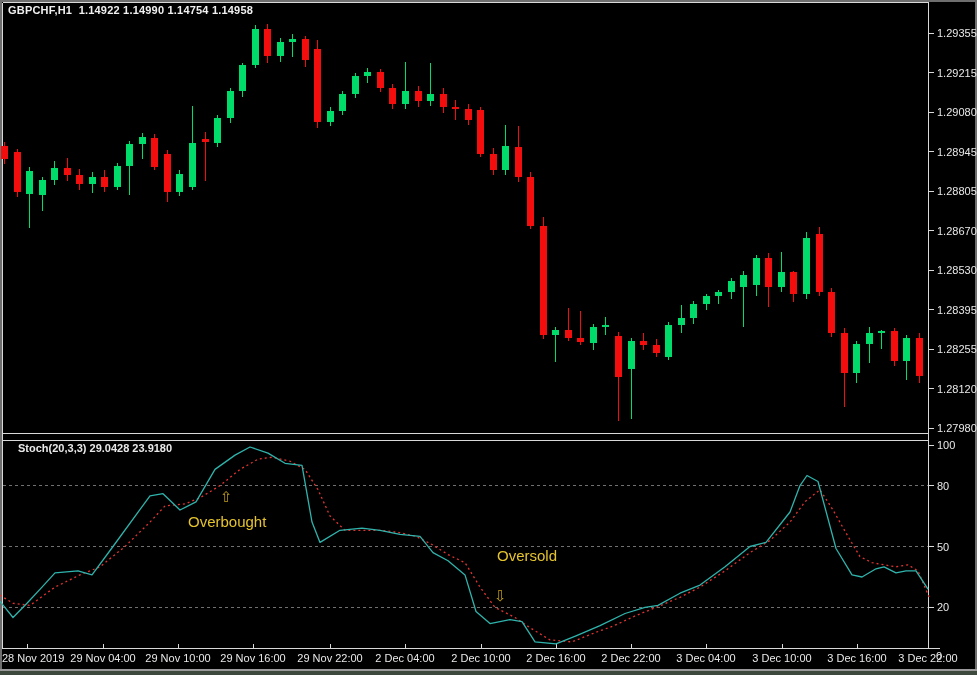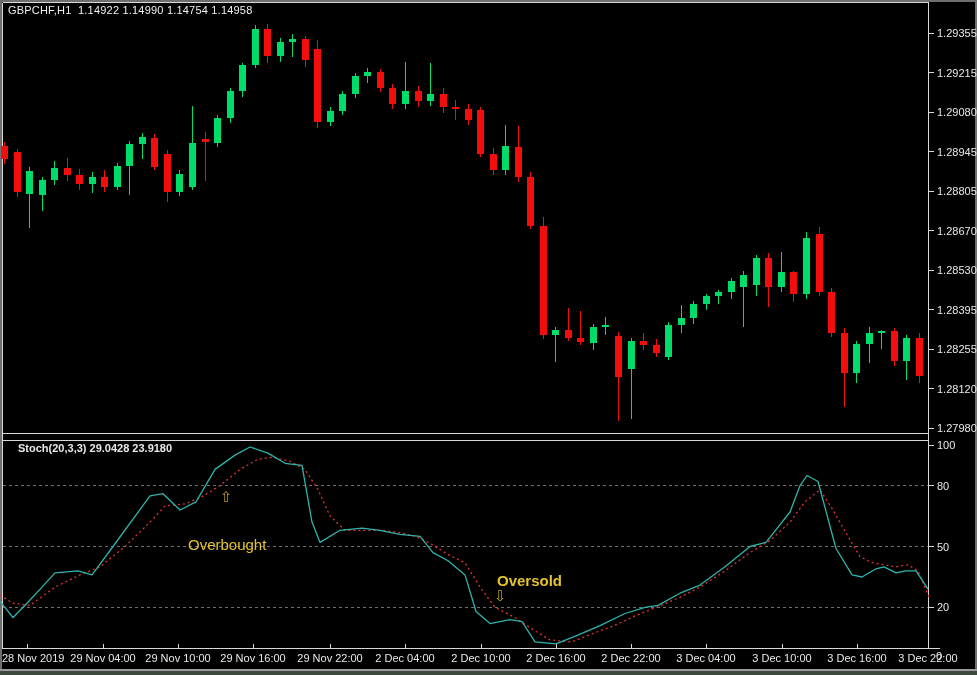--- a/index.html
+++ b/index.html
@@ -2,27 +2,27 @@
 <html><head>
 <meta charset="utf-8">
 <style>
   html,body{margin:0;padding:0;background:#222;}
   .window{
     position:relative; width:977px; height:675px; background:#000000;
     overflow:hidden; font-family:"Liberation Sans",sans-serif;
   }
   .window svg{position:absolute;left:0;top:0;}
   .overlay{position:absolute; white-space:pre; line-height:1;}
-  .title{left:8px; top:5px; font-size:11px; font-weight:normal; color:#f0f0f0; letter-spacing:.2px;}
+  .title{left:8px; top:5px; font-size:11px; font-weight:bold; color:#f0f0f0; letter-spacing:.2px;}
   .stoch-label{left:18px; top:443px; font-size:11px; font-weight:bold; color:#e8e8e8;}
   .annot{font-size:15px; color:#e5c32c;}
   .arrow{font-size:15px; color:#bf9d15; font-family:"DejaVu Sans",sans-serif;}
   .ob-arrow{left:220px; top:490px;}
-  .ob-text{left:188px; top:514px;margin-top:23px;}
-  .os-text{left:497px; top:573px;font-weight:bold;}
+  .ob-text{left:188px; top:514px;}
+  .os-text{left:497px; top:548px;}
   .os-arrow{left:494px; top:589px;}
   .splitter{position:absolute; left:0; top:434px; width:930px; height:6px; cursor:row-resize;}
 </style>
 </head>
 <body>
 
 <div class="window">
   <svg id="chart-canvas" width="977" height="675" viewBox="0 0 977 675">
       <rect x="0" y="0" width="977" height="675" fill="#000000"></rect>
       <rect x="0" y="0" width="977" height="2" fill="#6e6e6e"></rect>

